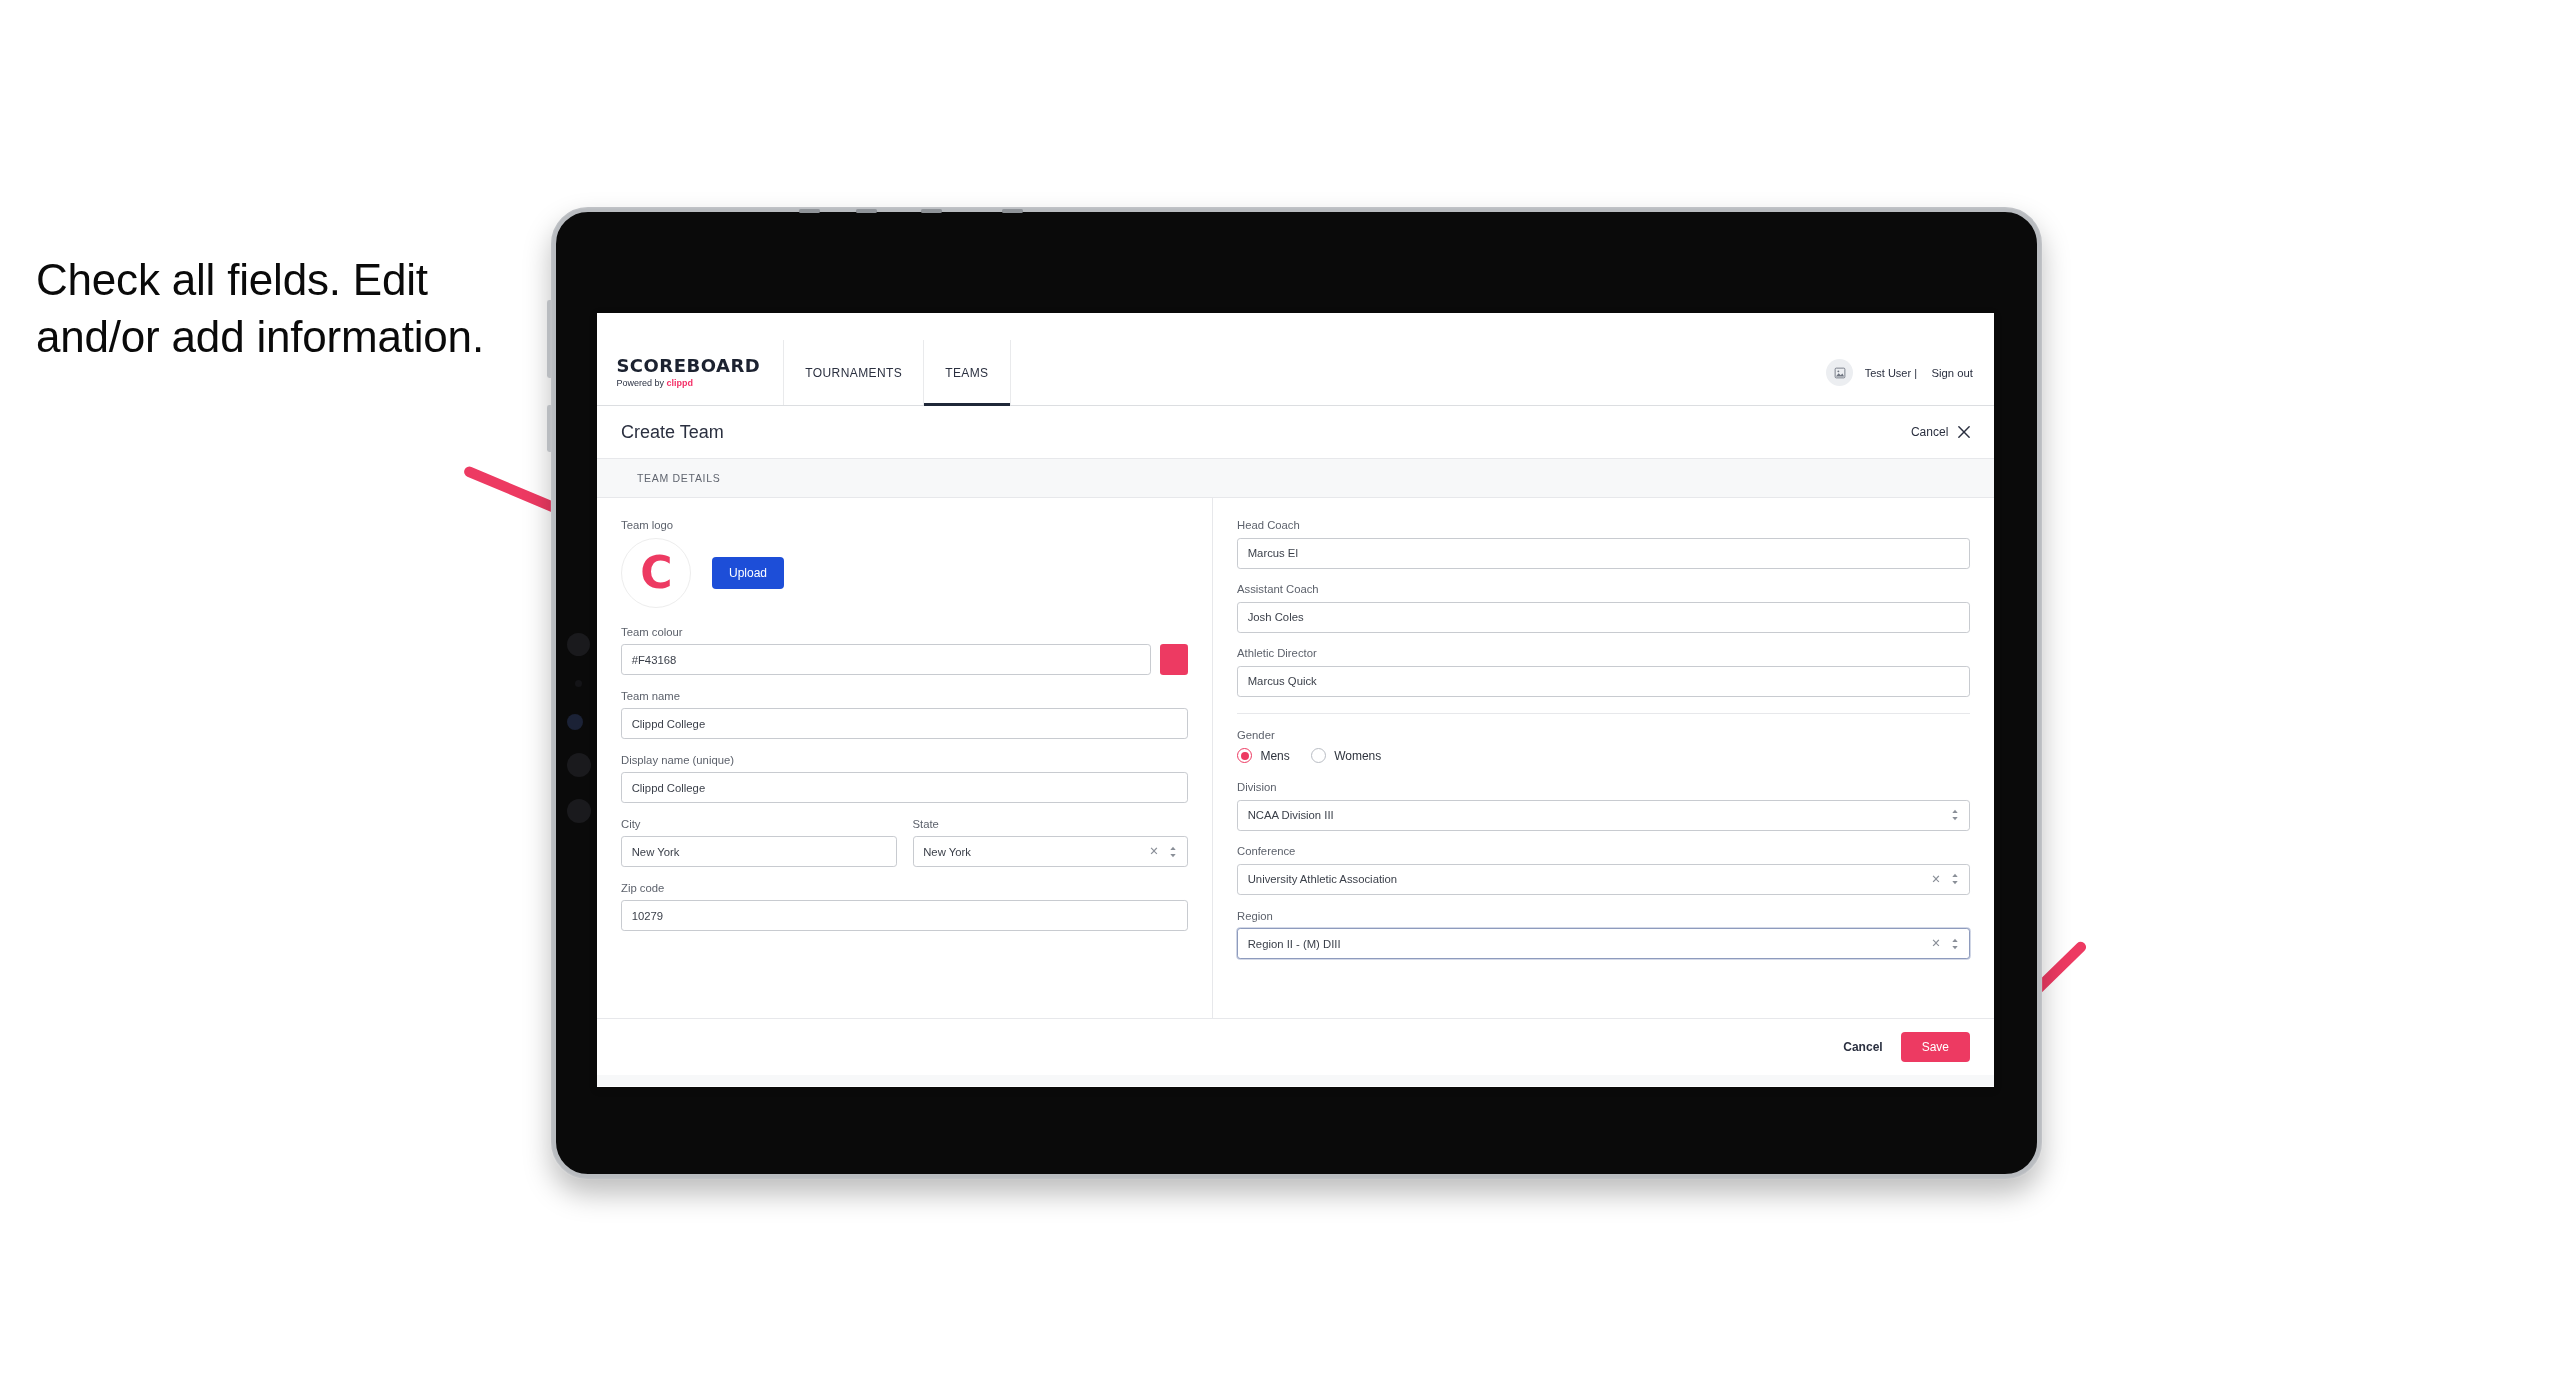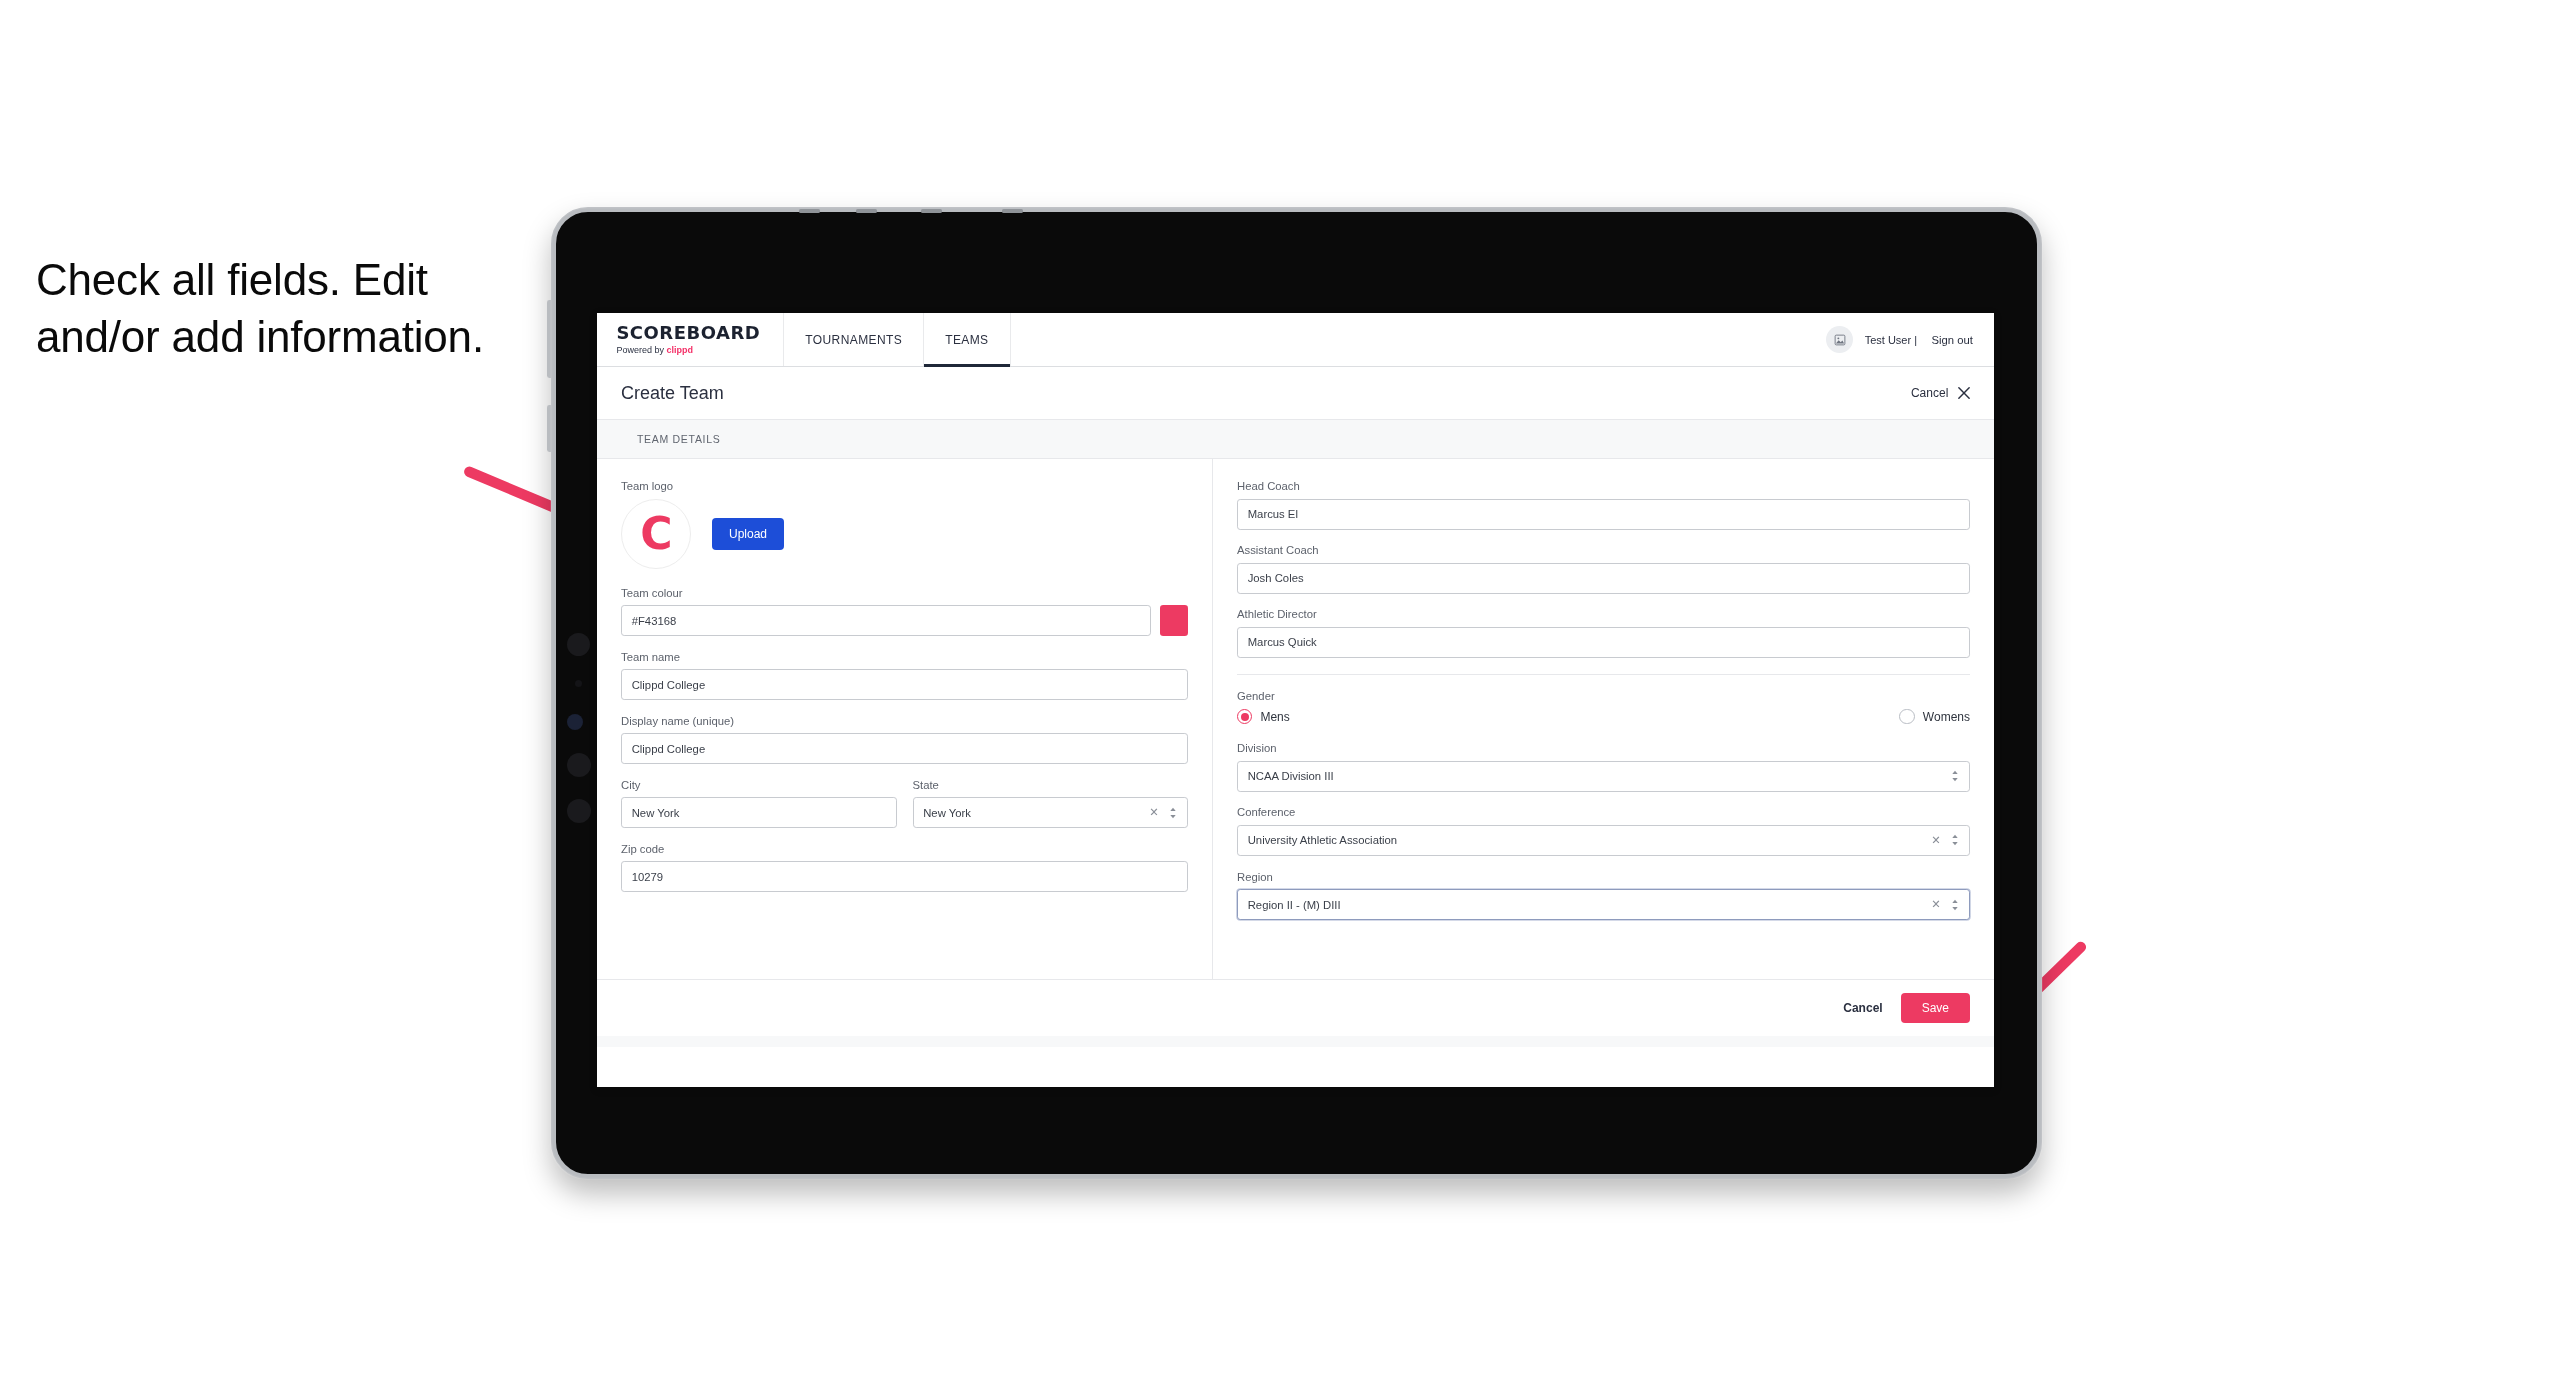--- a/index.html
+++ b/index.html
@@ -61,22 +61,22 @@
   .screen {
     position: absolute;
     left: 41px; top: 101px;
     width: 1397px; height: 774px;
     background: #ffffff;
     box-shadow: 0 1.6px 8px rgba(0,0,0,.18);
   }
 
   
   .navbar {
-    height: 54px; display: flex; align-items: stretch;
-    background: #fff; border-bottom: 0.8px solid #dcdee1;
+    height: 66px; display: flex; align-items: stretch;
+    background: #fff; border-bottom: 0.8px solid #dcdee1; margin-top: 27px;
   }
   .brand {
     display:flex; flex-direction:column; justify-content:center;
     padding: 0 23px 0 19.4px; border-right: 0.8px solid #e9eaec;
   }
   .brand-title {
     font-family: "DejaVu Sans", sans-serif;
     font-weight: 700; font-size: 18px; letter-spacing: 0.5px;
     color: #1c2230; line-height: 1;
   }
@@ -156,21 +156,21 @@
   
   .colour-row { display:flex; align-items:stretch; gap: 9.7px; }
   .colour-row .field { flex: 1; }
   .swatch { width: 27.6px; border-radius: 3.2px; background: #ED3A62; }
 
   
   .two { display:flex; gap: 16px; }
   .two > div { flex: 1; }
 
   
-  .radios { display:flex; align-items:center; gap: 21px; margin-bottom: 18px; justify-content: space-between; }
+  .radios { display:flex; align-items:center; gap: 21px; margin-bottom: 18px; }
   .radio { display:flex; align-items:center; gap: 8px; cursor:pointer; font-size:12px; color:#2f343e; }
   .dot { width: 15.4px; height: 15.4px; border-radius:50%; border: 1.2px solid #b9bdc4; background:#fff; position:relative; }
   .dot.on { border-color: #ED3A62; }
   .dot.on::after{ content:""; position:absolute; inset:2.8px; border-radius:50%; background:#ED3A62; }
 
   .divider { height:0.8px; background:#e7e8eb; margin: 3.2px 0 16px 0; }
 
   
   .footer {
     height: 57px; display:flex; align-items:center; justify-content:flex-end;

